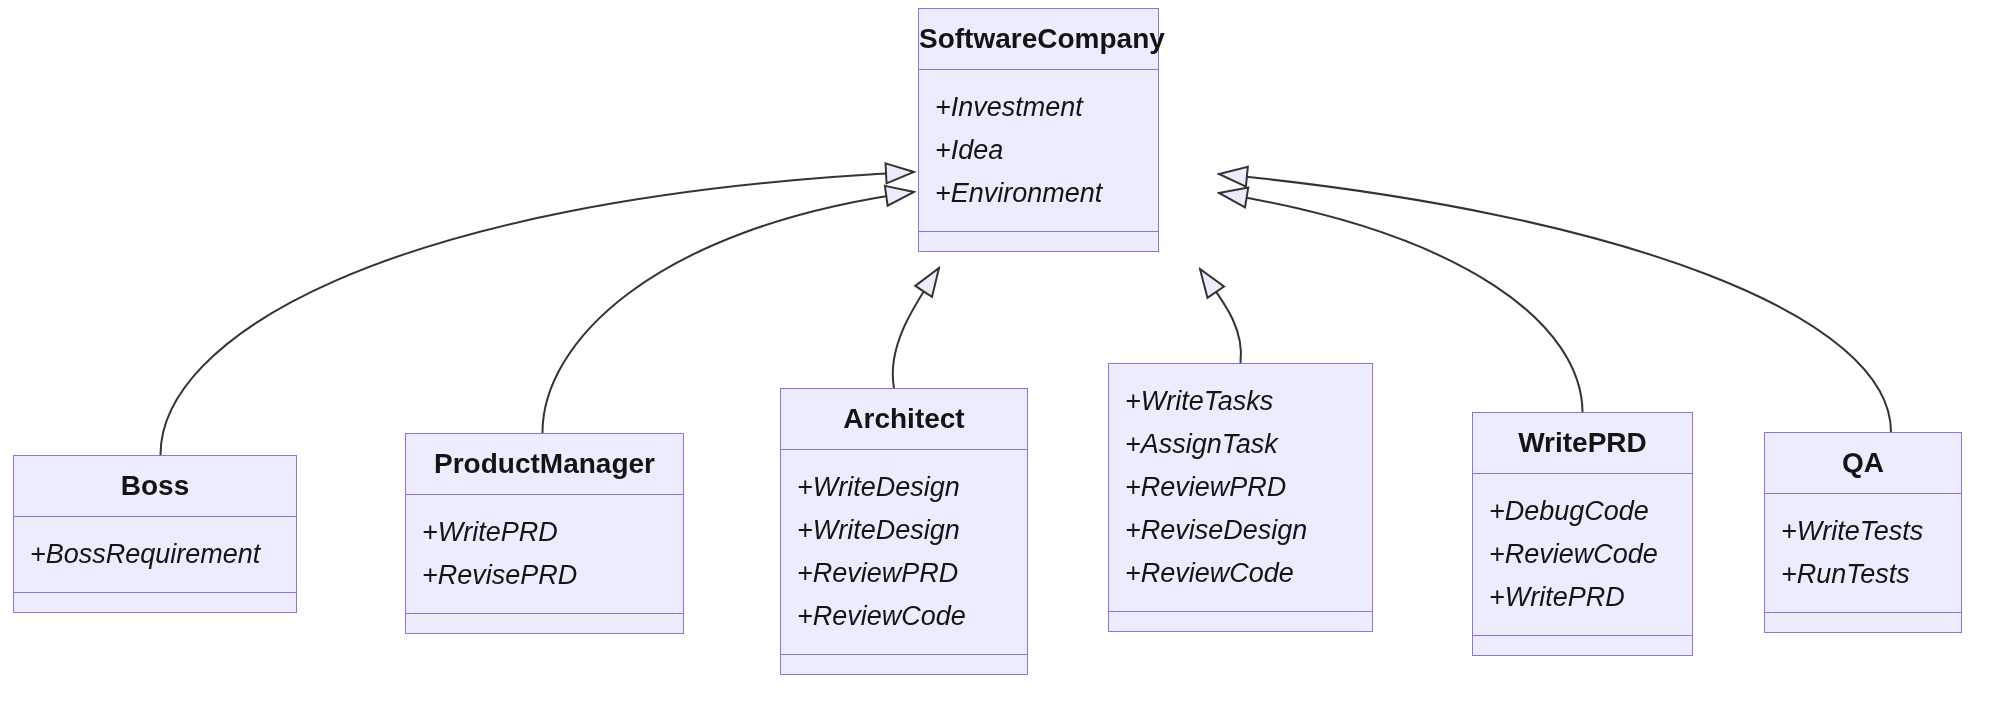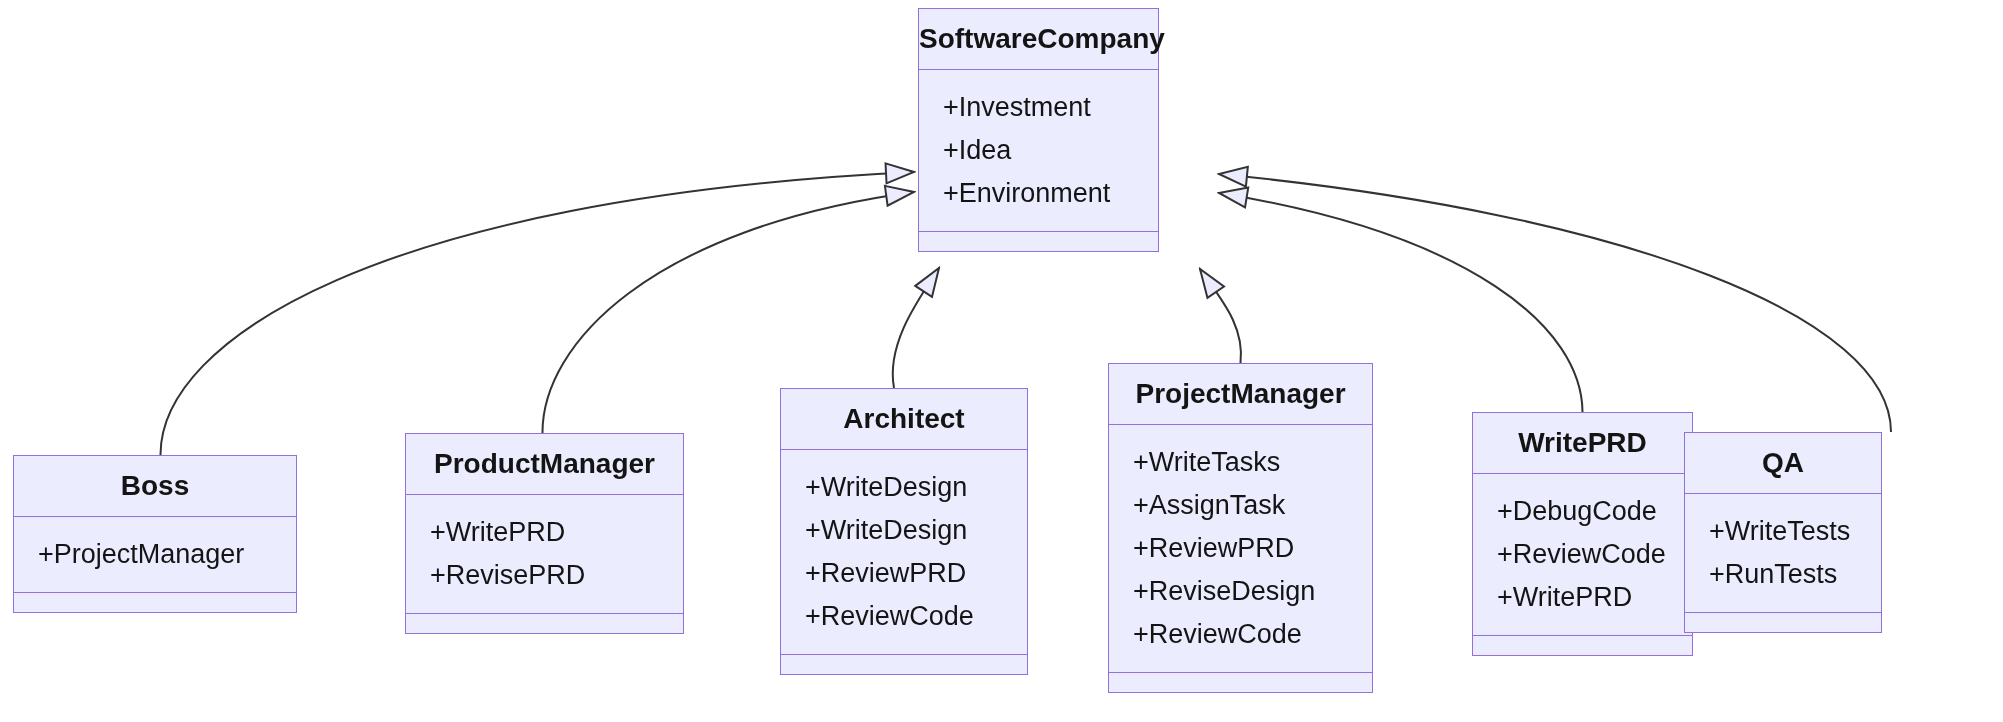--- a/index.html
+++ b/index.html
@@ -18,31 +18,31 @@
     box-sizing:border-box;
     color:#141414;
   }
   .uml-title{
     height:60px;line-height:60px;
     text-align:center;
     font-weight:bold;font-size:28px;
     border-bottom:1.5px solid #9370DB;
     white-space:nowrap;
   }
-  .uml-members{padding:16px 8px 16px 24px;}
+  .uml-members{padding:16px 8px 16px 16px;font-style:italic;}
   .uml-member{font-size:27px;line-height:43px;white-space:nowrap;}
   .uml-footer{height:19px;border-top:1.5px solid #9370DB;}
 
   #box-softwarecompany{left:918px;top:8px;width:241px;}
   #box-boss{left:13px;top:455px;width:284px;}
   #box-productmanager{left:405px;top:433px;width:279px;}
   #box-architect{left:780px;top:388px;width:248px;}
   #box-projectmanager{left:1108px;top:363px;width:265px;}
   #box-engineer{left:1472px;top:412px;width:221px;}
-  #box-qa{left:1684px;top:432px;width:198px;}
+  #box-qa{left:1764px;top:432px;width:198px;}
 </style>
 </head>
 <body>
 
 <div id="canvas">
 
   <svg id="edges" viewBox="0 0 2003 722" xmlns="http://www.w3.org/2000/svg">
     <defs>
       <marker id="tri" markerUnits="userSpaceOnUse" markerWidth="32" markerHeight="24" refX="30" refY="12" orient="auto">
         <path d="M2,2 L30,12 L2,22 Z" fill="#ECECFF" stroke="#333333" stroke-width="2"></path>
@@ -64,21 +64,21 @@
       <div class="uml-member">+Investment</div>
       <div class="uml-member">+Idea</div>
       <div class="uml-member">+Environment</div>
     </div>
     <div class="uml-footer"></div>
   </div>
 
   <div class="uml-class" id="box-boss">
     <div class="uml-title">Boss</div>
     <div class="uml-members">
-      <div class="uml-member">+ProjectManager</div>
+      <div class="uml-member">+BossRequirement</div>
     </div>
     <div class="uml-footer"></div>
   </div>
 
   <div class="uml-class" id="box-productmanager">
     <div class="uml-title">ProductManager</div>
     <div class="uml-members">
       <div class="uml-member">+WritePRD</div>
       <div class="uml-member">+RevisePRD</div>
     </div>
@@ -90,21 +90,20 @@
     <div class="uml-members">
       <div class="uml-member">+WriteDesign</div>
       <div class="uml-member">+WriteDesign</div>
       <div class="uml-member">+ReviewPRD</div>
       <div class="uml-member">+ReviewCode</div>
     </div>
     <div class="uml-footer"></div>
   </div>
 
   <div class="uml-class" id="box-projectmanager">
-    <div class="uml-title">ProjectManager</div>
     <div class="uml-members">
       <div class="uml-member">+WriteTasks</div>
       <div class="uml-member">+AssignTask</div>
       <div class="uml-member">+ReviewPRD</div>
       <div class="uml-member">+ReviseDesign</div>
       <div class="uml-member">+ReviewCode</div>
     </div>
     <div class="uml-footer"></div>
   </div>
 

